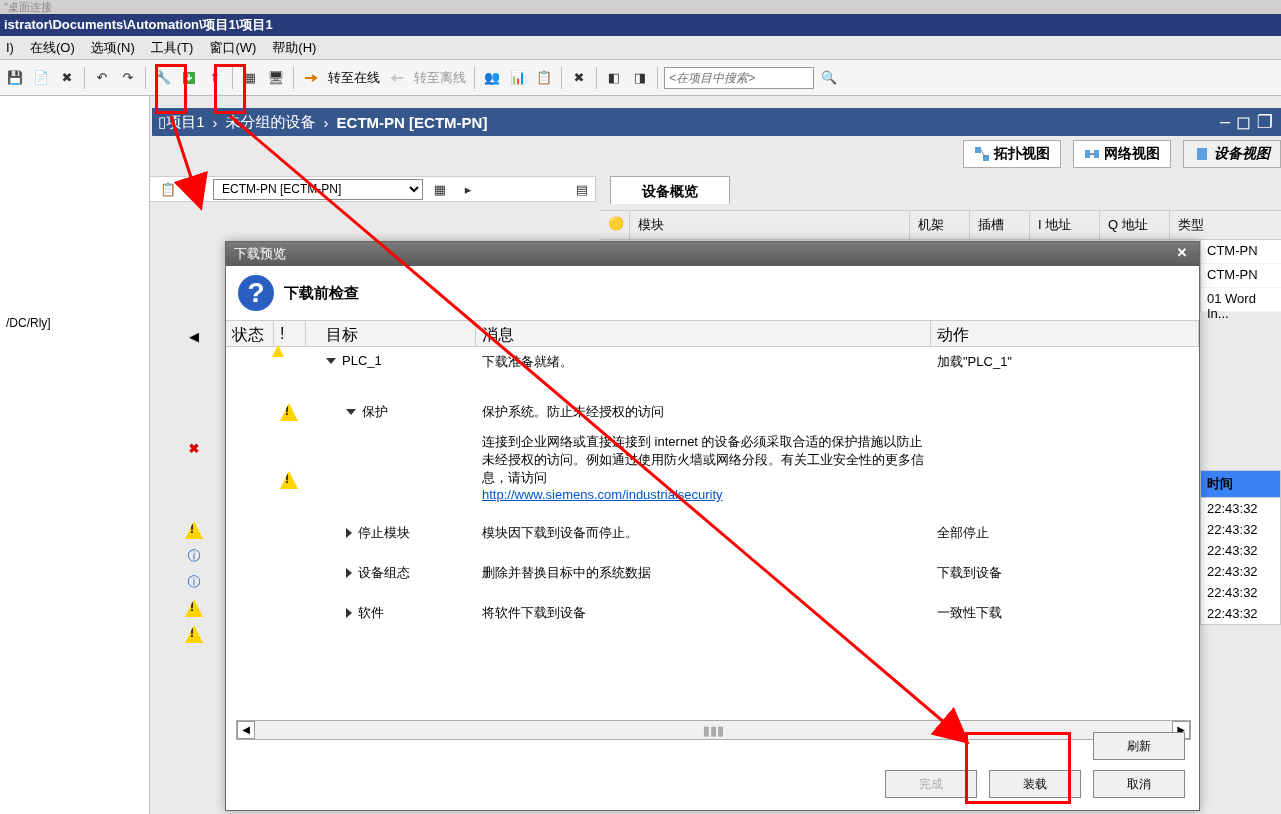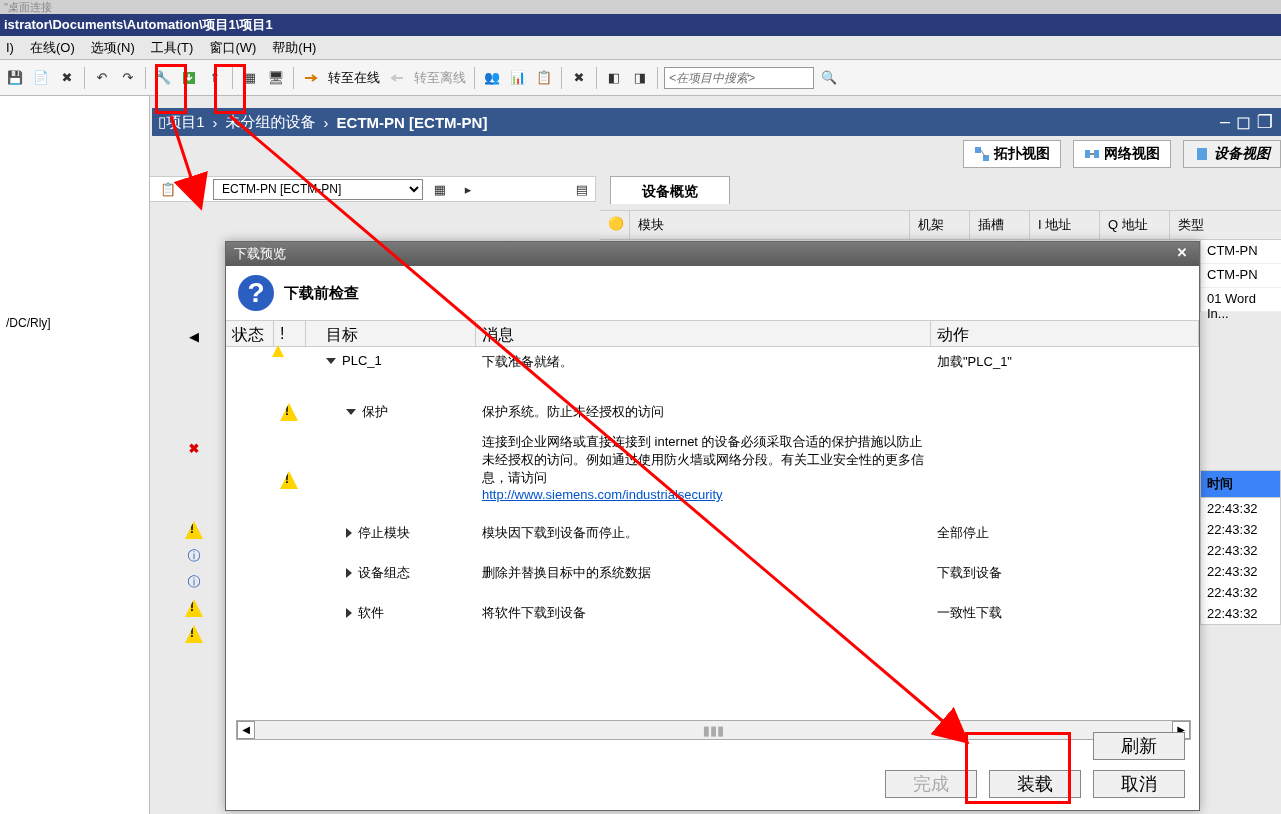--- a/index.html
+++ b/index.html
@@ -83,21 +83,21 @@
 .st-ok { width:18px; height:18px; border-radius:50%; background:#2a5fc1; position:relative; }
 .st-ok::after { content:"✔"; color:#fff; font-size:11px; position:absolute; left:3px; top:0; }
 .st-dl { width:18px; height:18px; background:#3fa33f; position:relative; }
 .st-dl::after { content:"↓"; color:#fff; font-size:12px; position:absolute; left:4px; top:0; font-weight:bold;}
 
 .dlg-scroll { position:absolute; left:10px; bottom:70px; width:955px; height:20px; border:1px solid #aaa; background:#f0f0f0; display:flex; justify-content:space-between; align-items:center; }
 .dlg-scroll .arr { width:18px; height:18px; border:1px solid #999; background:#fff; text-align:center; line-height:16px; font-size:10px; }
 
 .dlg-btns { position:absolute; right:14px; bottom:12px; display:flex; gap:12px; align-items:flex-end; }
 .dlg-btns .btncol { display:flex; flex-direction:column; gap:10px; }
-.dbtn { width:92px; height:28px; border:1px solid #888; background:#f0f0f0; font-size:18px; cursor:pointer; }
+.dbtn { width:92px; height:28px; border:1px solid #888; background:#f0f0f0; font-size:12px; cursor:pointer; }
 .dbtn.disabled { color:#aaa; }
 
 .btn-red-ring { position:absolute; right:128px; bottom:6px; width:106px; height:72px; border:3px solid #ff0000; z-index:25; pointer-events:none; }
 
 .annot { position:absolute; left:0; top:0; width:1281px; height:814px; pointer-events:none; z-index:30; }
 
 a.msglink { color:#0055cc; text-decoration:underline; }
 </style>
 </head>
 <body>

